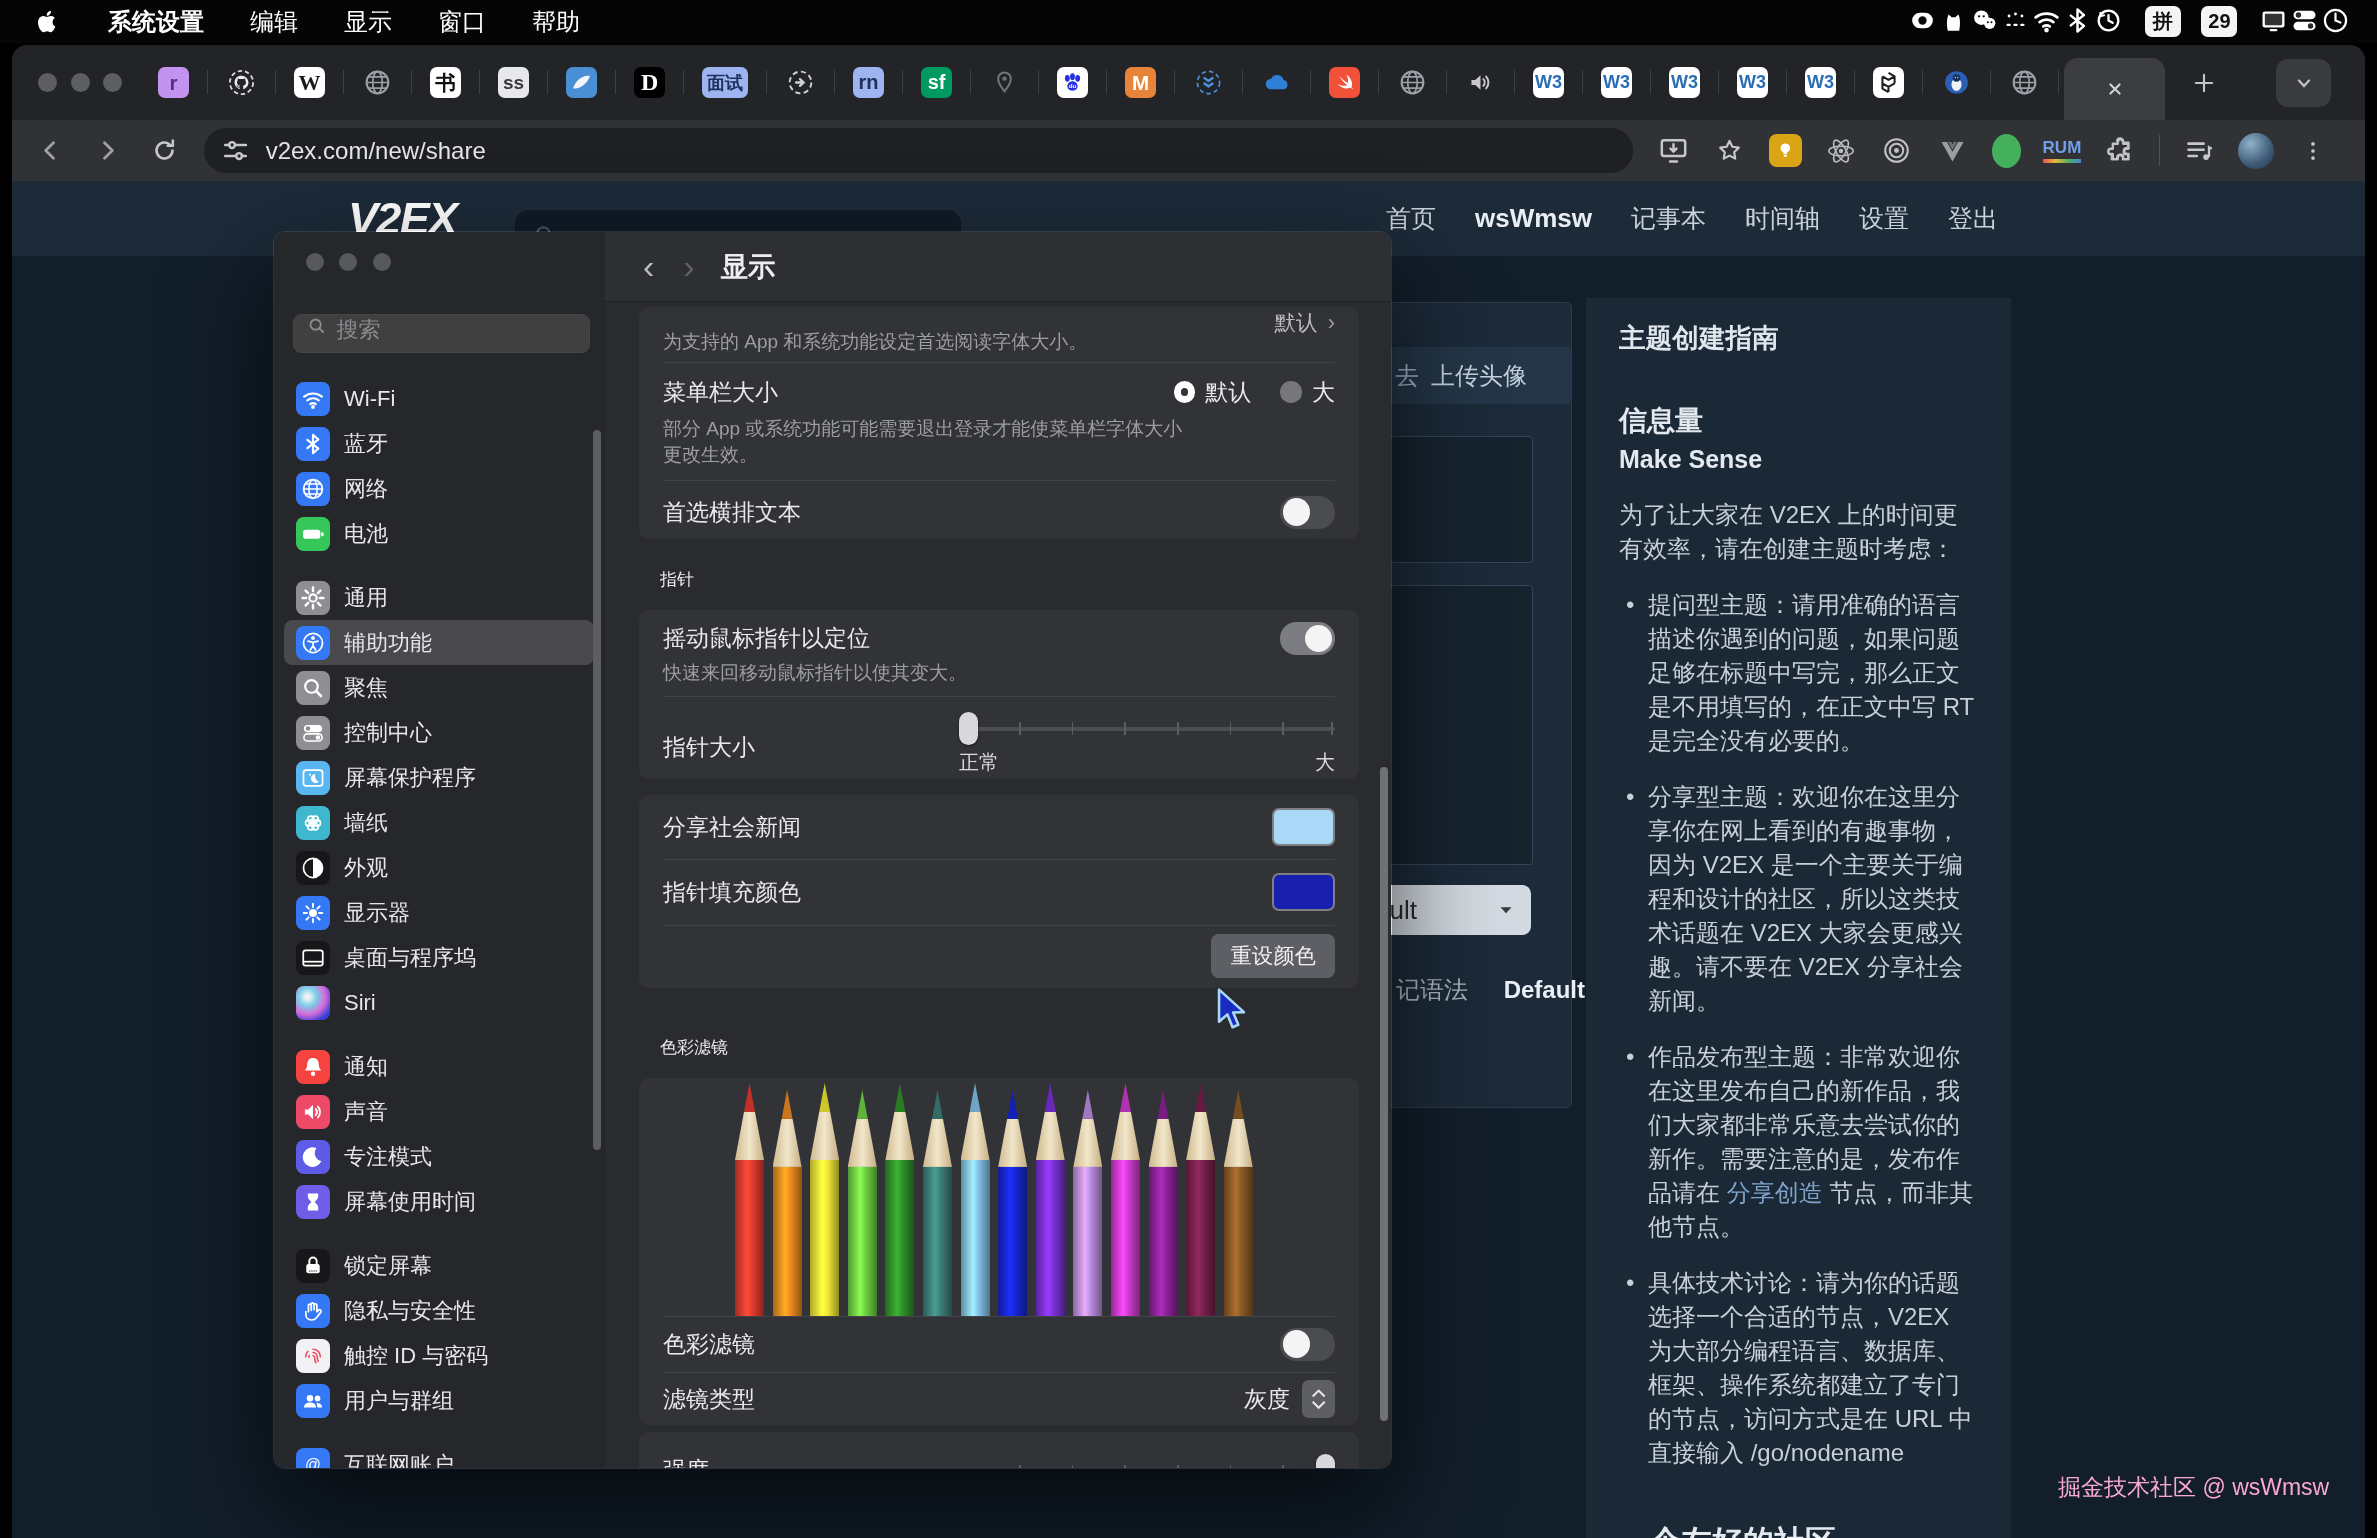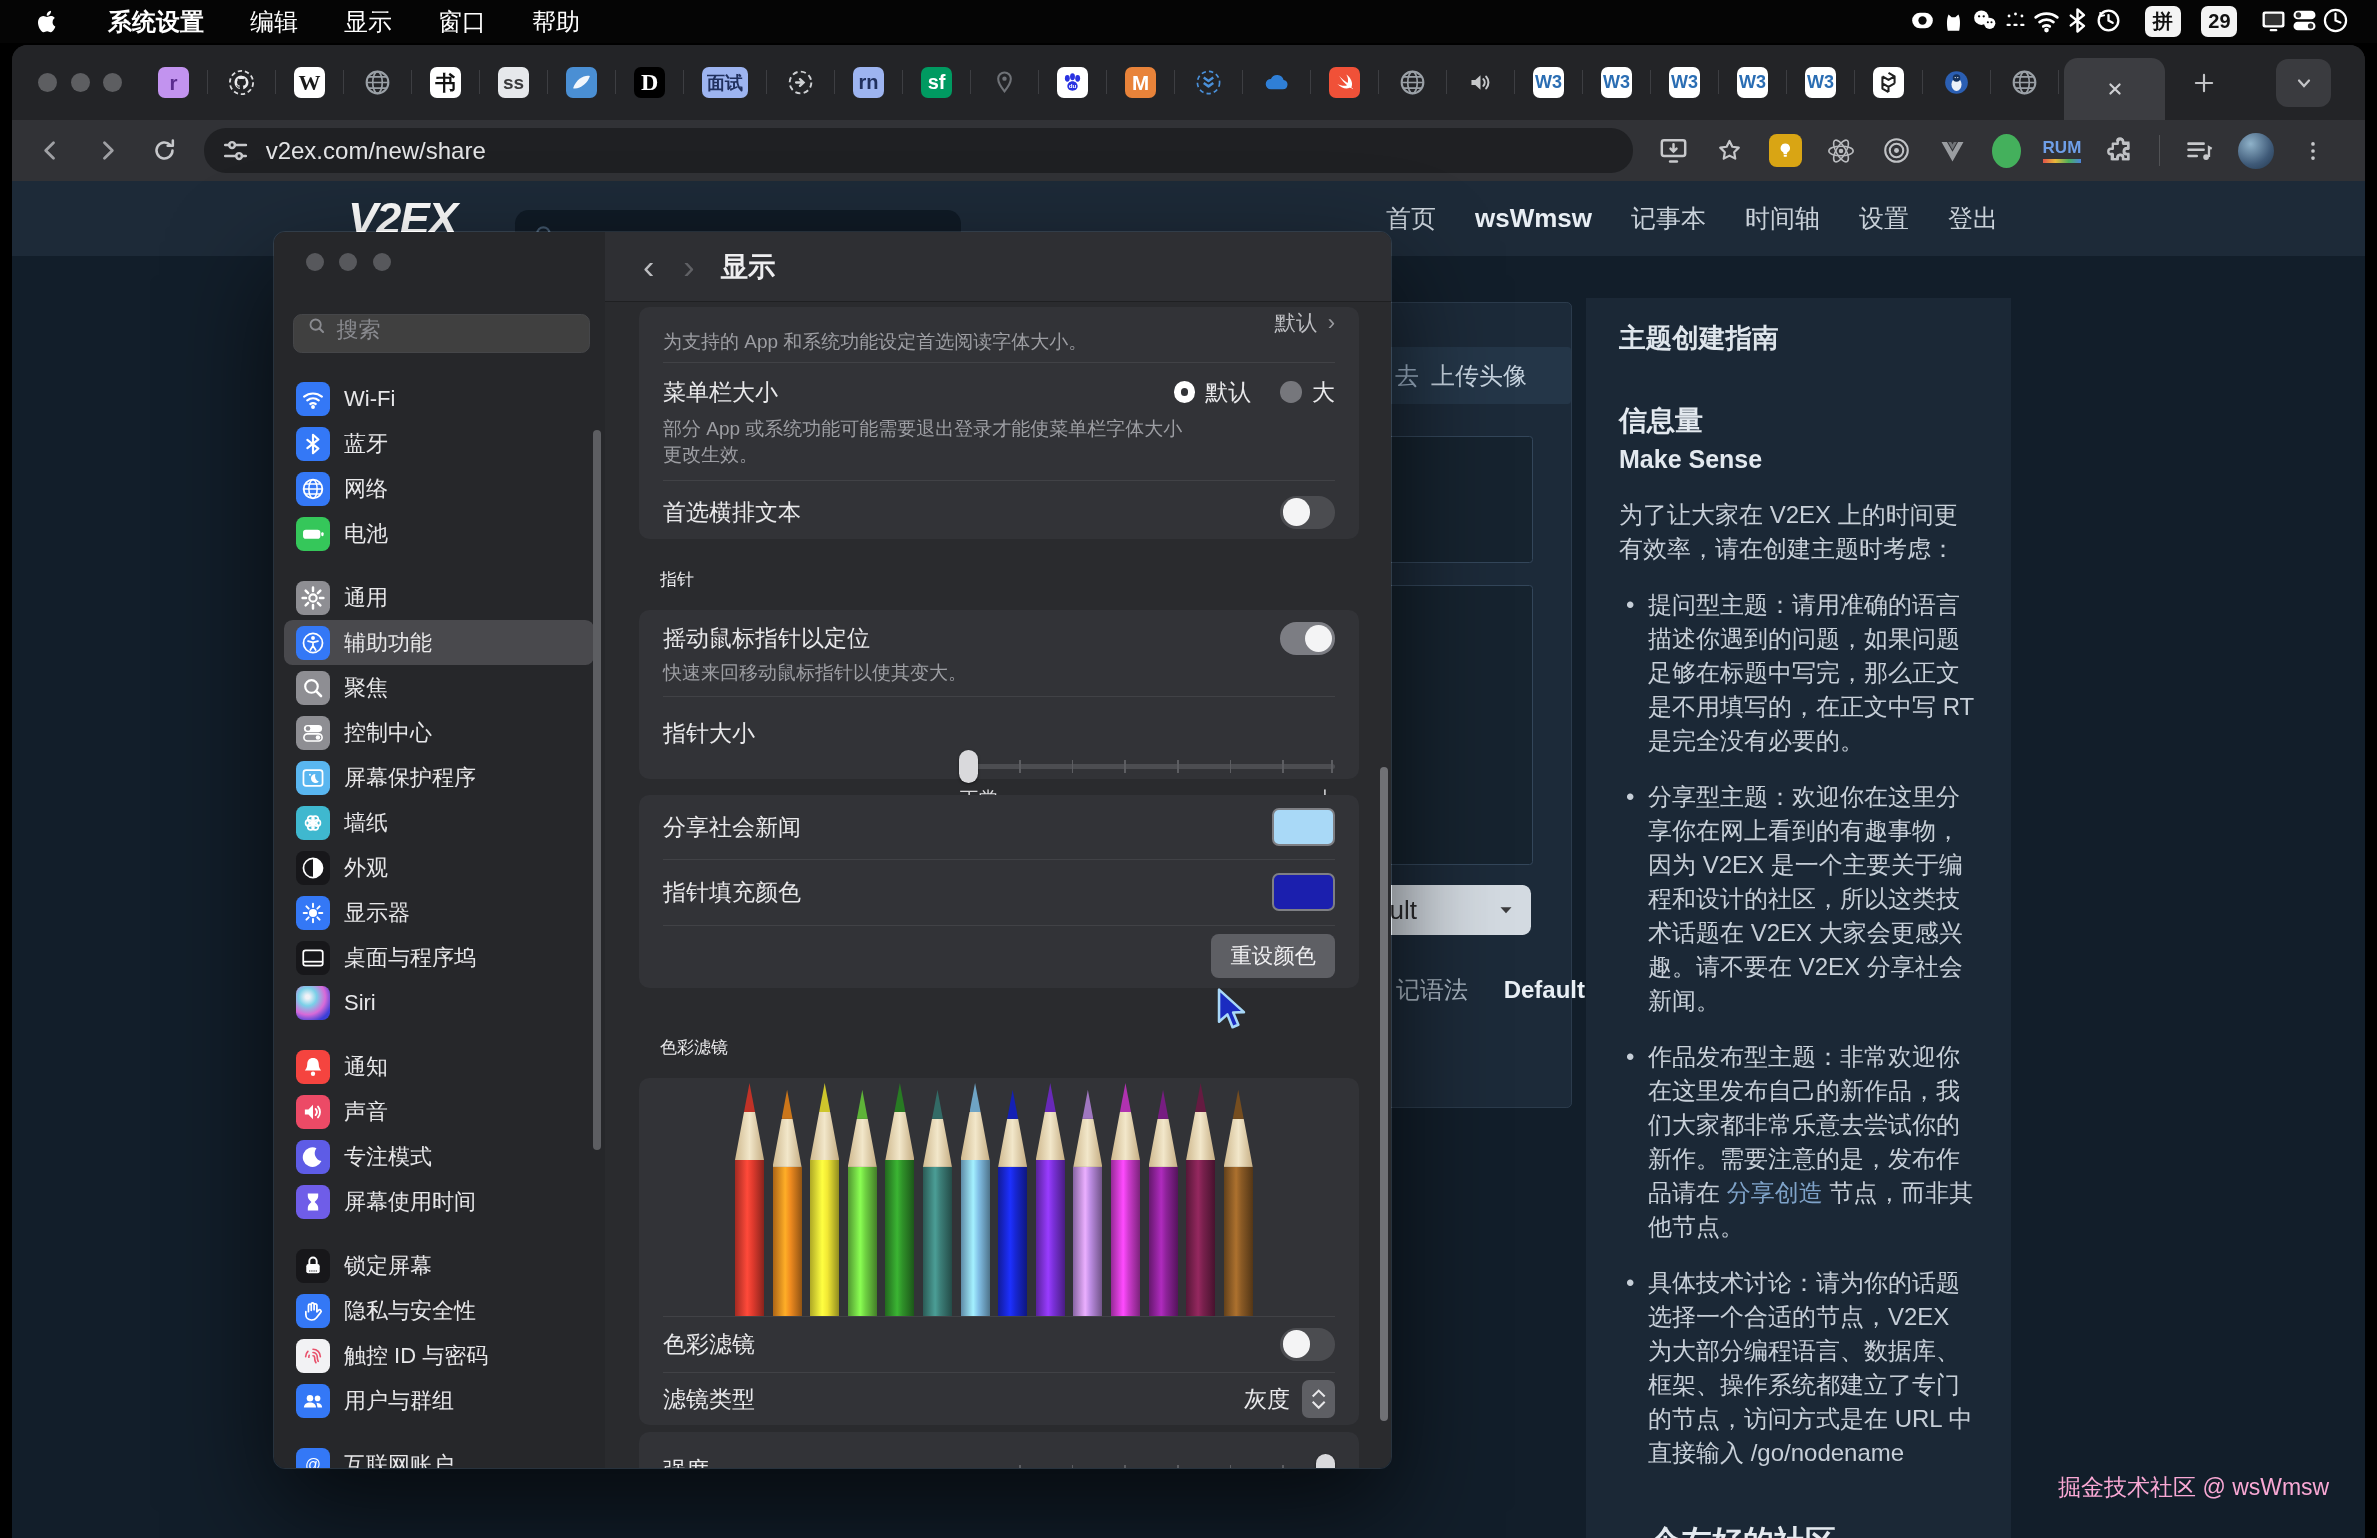--- a/index.html
+++ b/index.html
@@ -876,21 +876,21 @@
           <span class="glabel">摇动鼠标指针以定位</span>
           <span class="gright">
               <span class="toggle on">
                 <span class="knob"></span>
               </span>
             </span>
         </div>
         <div class="gdesc" style="margin-top:5.1px;">快速来回移动鼠标指针以使其变大。</div>
       </div>
       <div class="gdiv"></div>
-      <div class="grow" style="height:79px; align-items:flex-start; padding-top:13.7px;flex-direction:column;">
+      <div class="grow" style="height:79px; align-items:center; padding-top:13.7px;">
         <span class="glabel" style="margin-top:6.9px;">指针大小</span>
         <span class="gright" style="flex-direction:column; align-items:stretch;">
           <span class="slider">
             <span class="track"></span>
             <span class="tick" style="left:16%"></span>
               <span class="tick" style="left:30%"></span>
             <span class="tick" style="left:44%"></span>
               <span class="tick" style="left:58%"></span>
             <span class="tick" style="left:72%"></span>
               <span class="tick" style="left:86%"></span>

